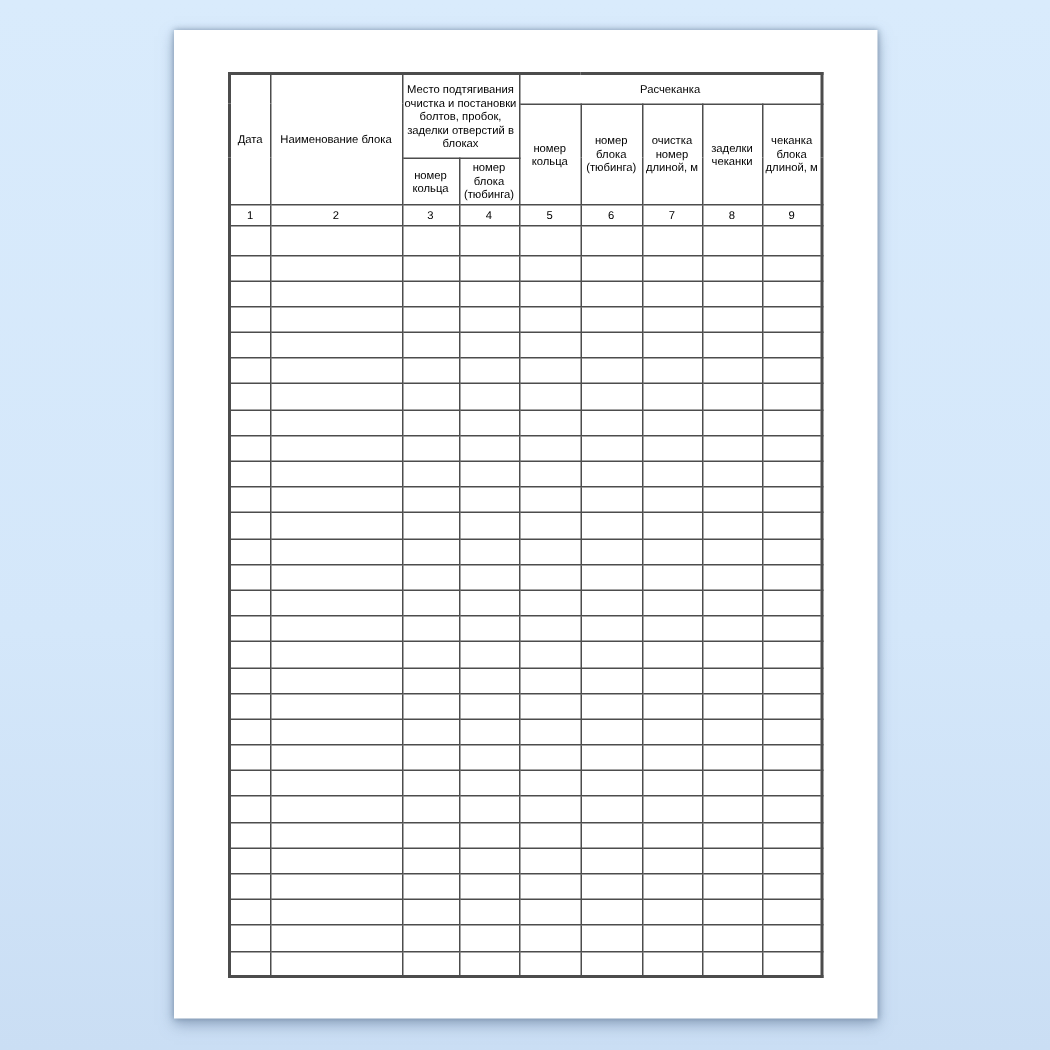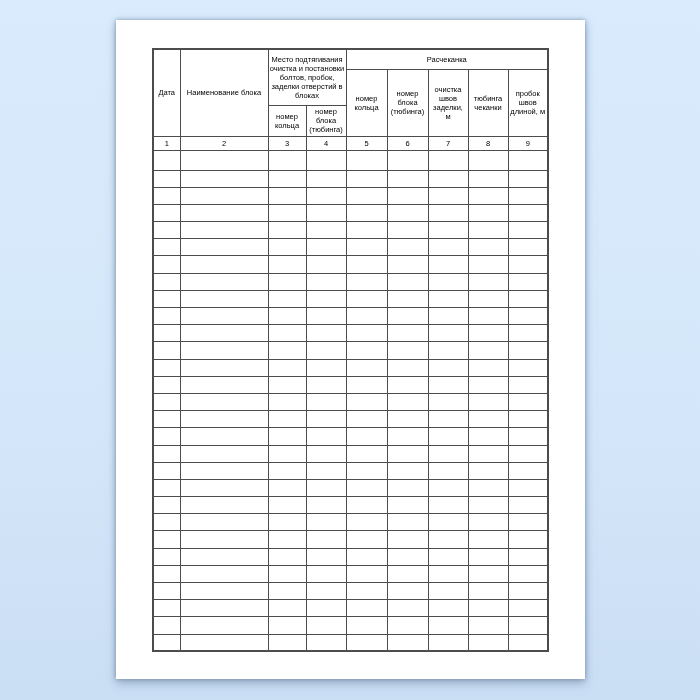--- a/index.html
+++ b/index.html
@@ -79,23 +79,23 @@
       <tbody>
         <tr class="hr1">
           <td rowspan="3">Дата</td>
           <td rowspan="3">Наименование блока</td>
           <td colspan="2" rowspan="2">Место подтягивания очистка и постановки болтов, пробок, заделки отверстий в блоках</td>
           <td colspan="5">Расчеканка</td>
         </tr>
         <tr class="hr2">
           <td rowspan="2">номер кольца</td>
           <td rowspan="2">номер блока (тюбинга)</td>
-          <td rowspan="2">очистка швов заделки, м</td>
-          <td rowspan="2">тюбинга чеканки</td>
-          <td rowspan="2">пробок швов длиной, м</td>
+          <td rowspan="2">очистка номер длиной, м</td>
+          <td rowspan="2">заделки чеканки</td>
+          <td rowspan="2">чеканка блока длиной, м</td>
         </tr>
         <tr class="hr3">
           <td>номер кольца</td>
           <td>номер блока (тюбинга)</td>
         </tr>
         <tr class="num-row">
           <td>1</td>
           <td>2</td>
           <td>3</td>
           <td>4</td>

